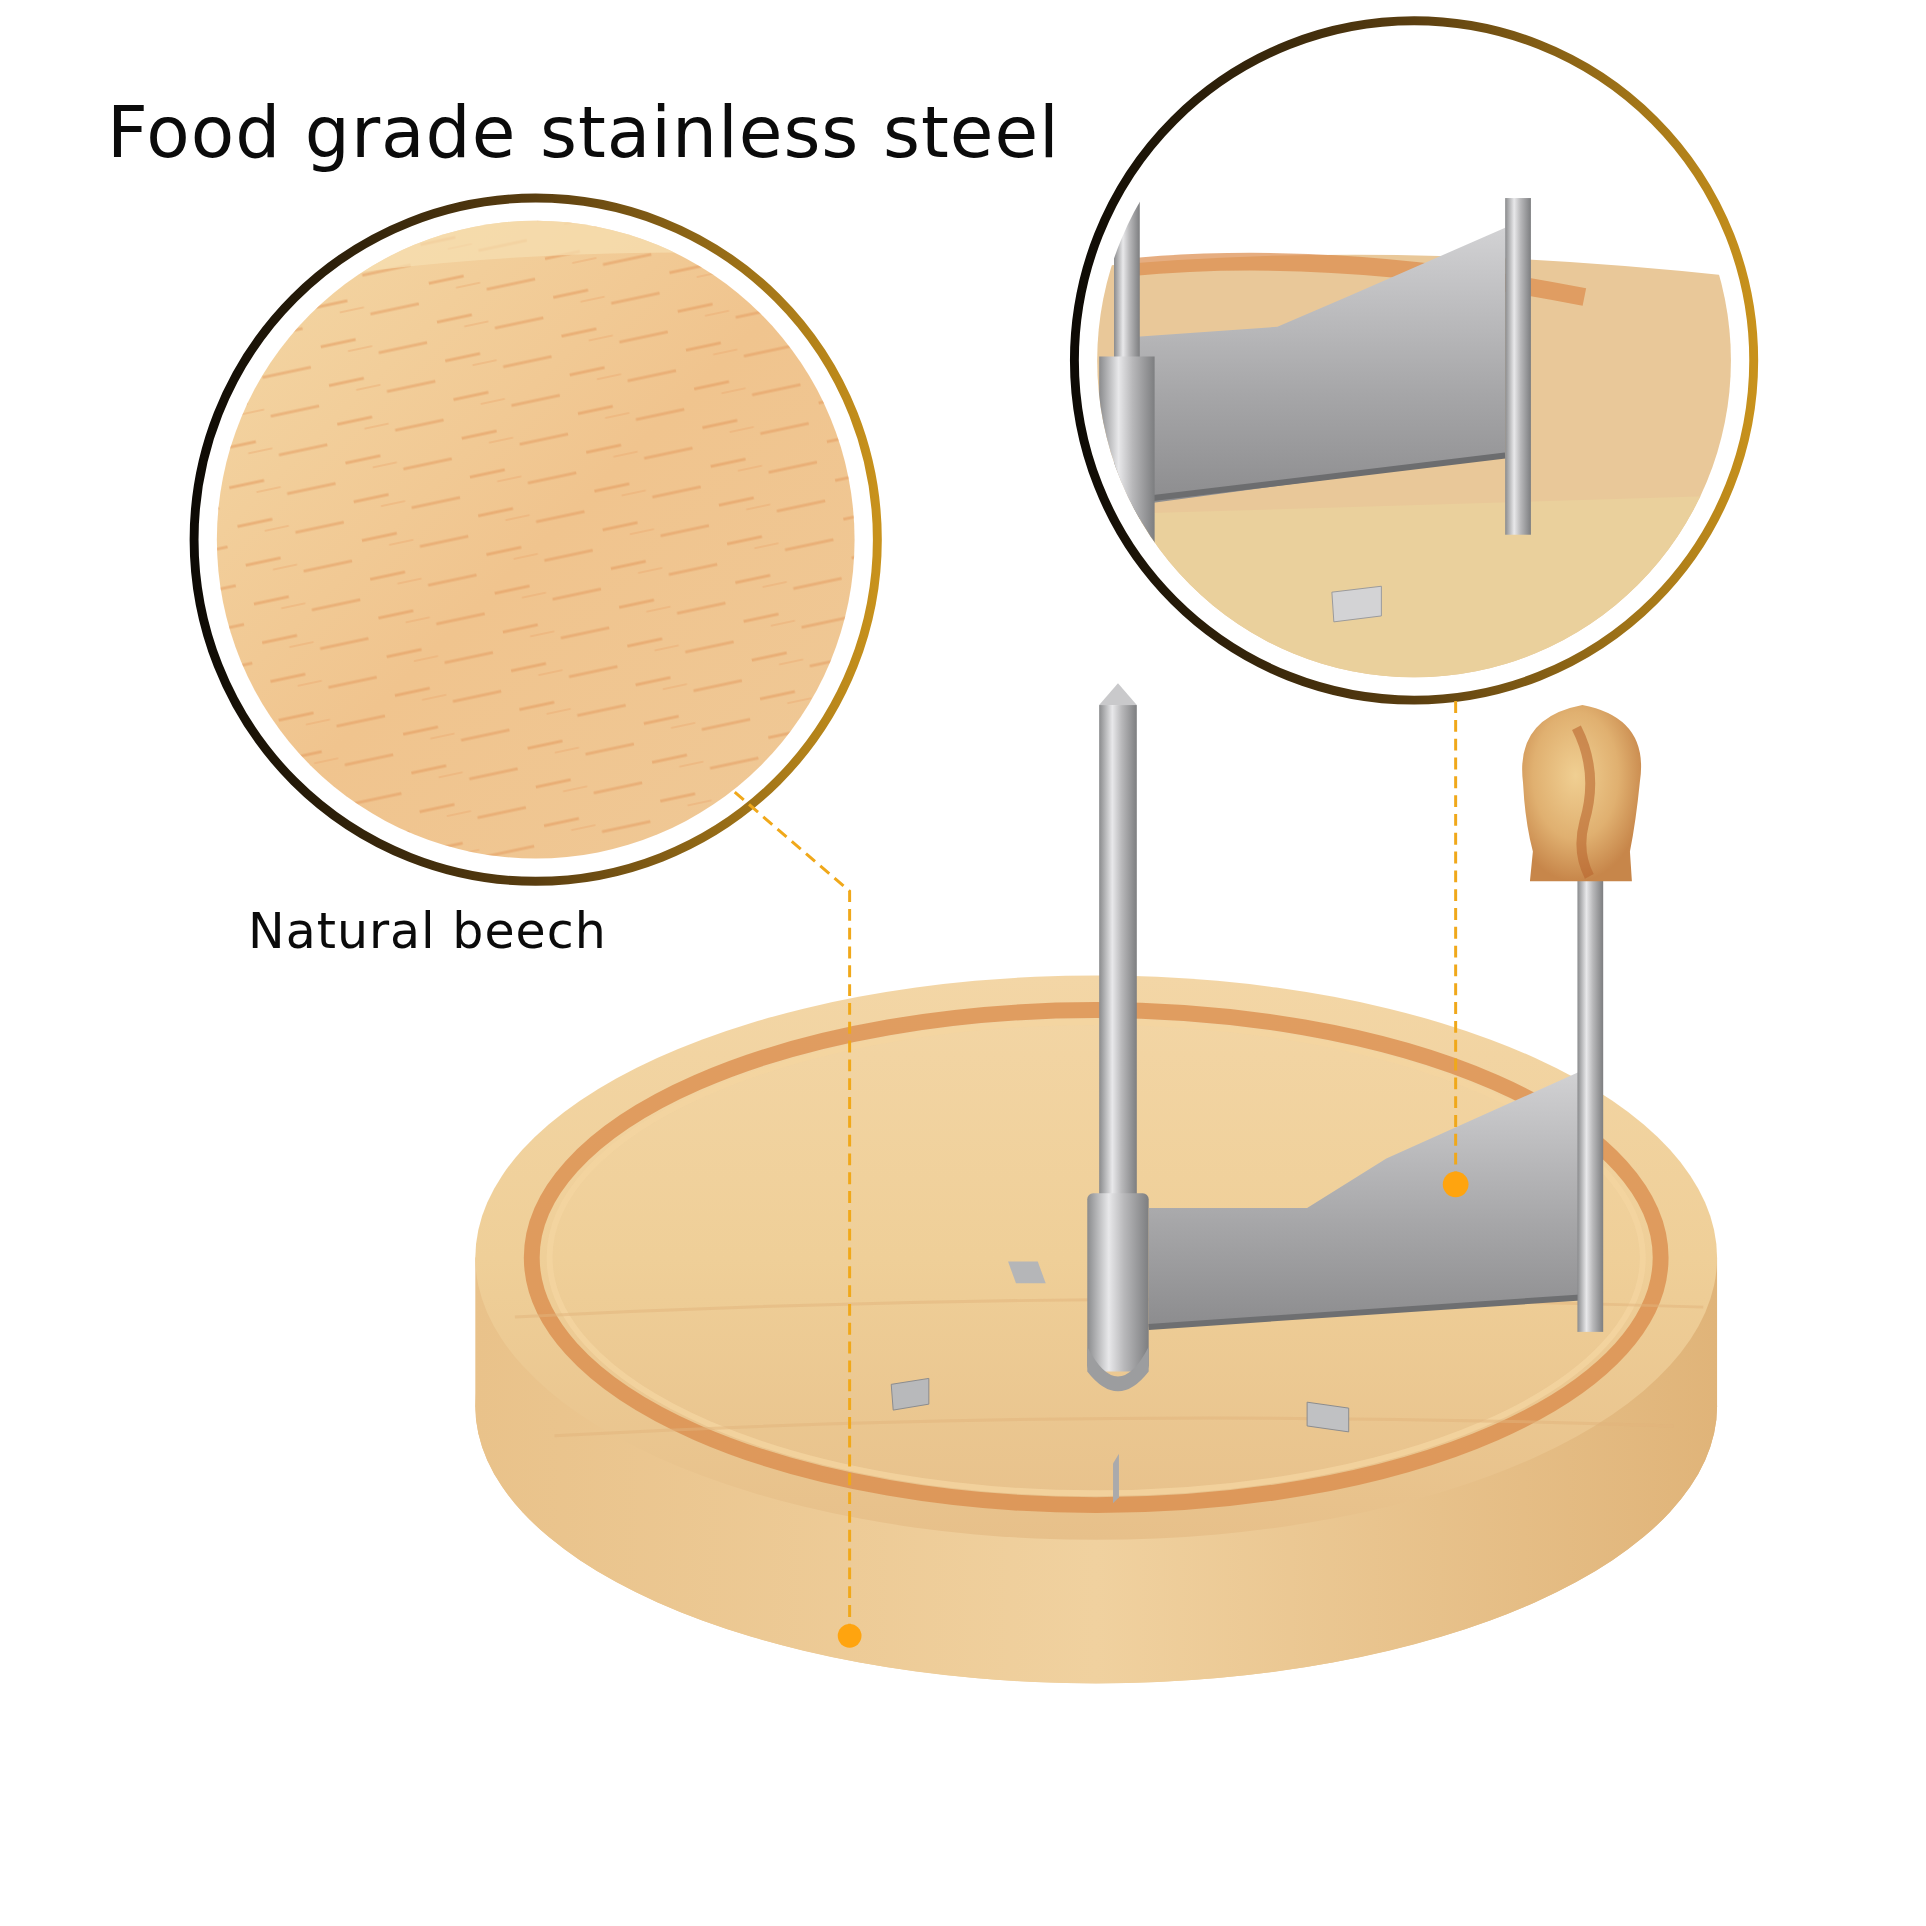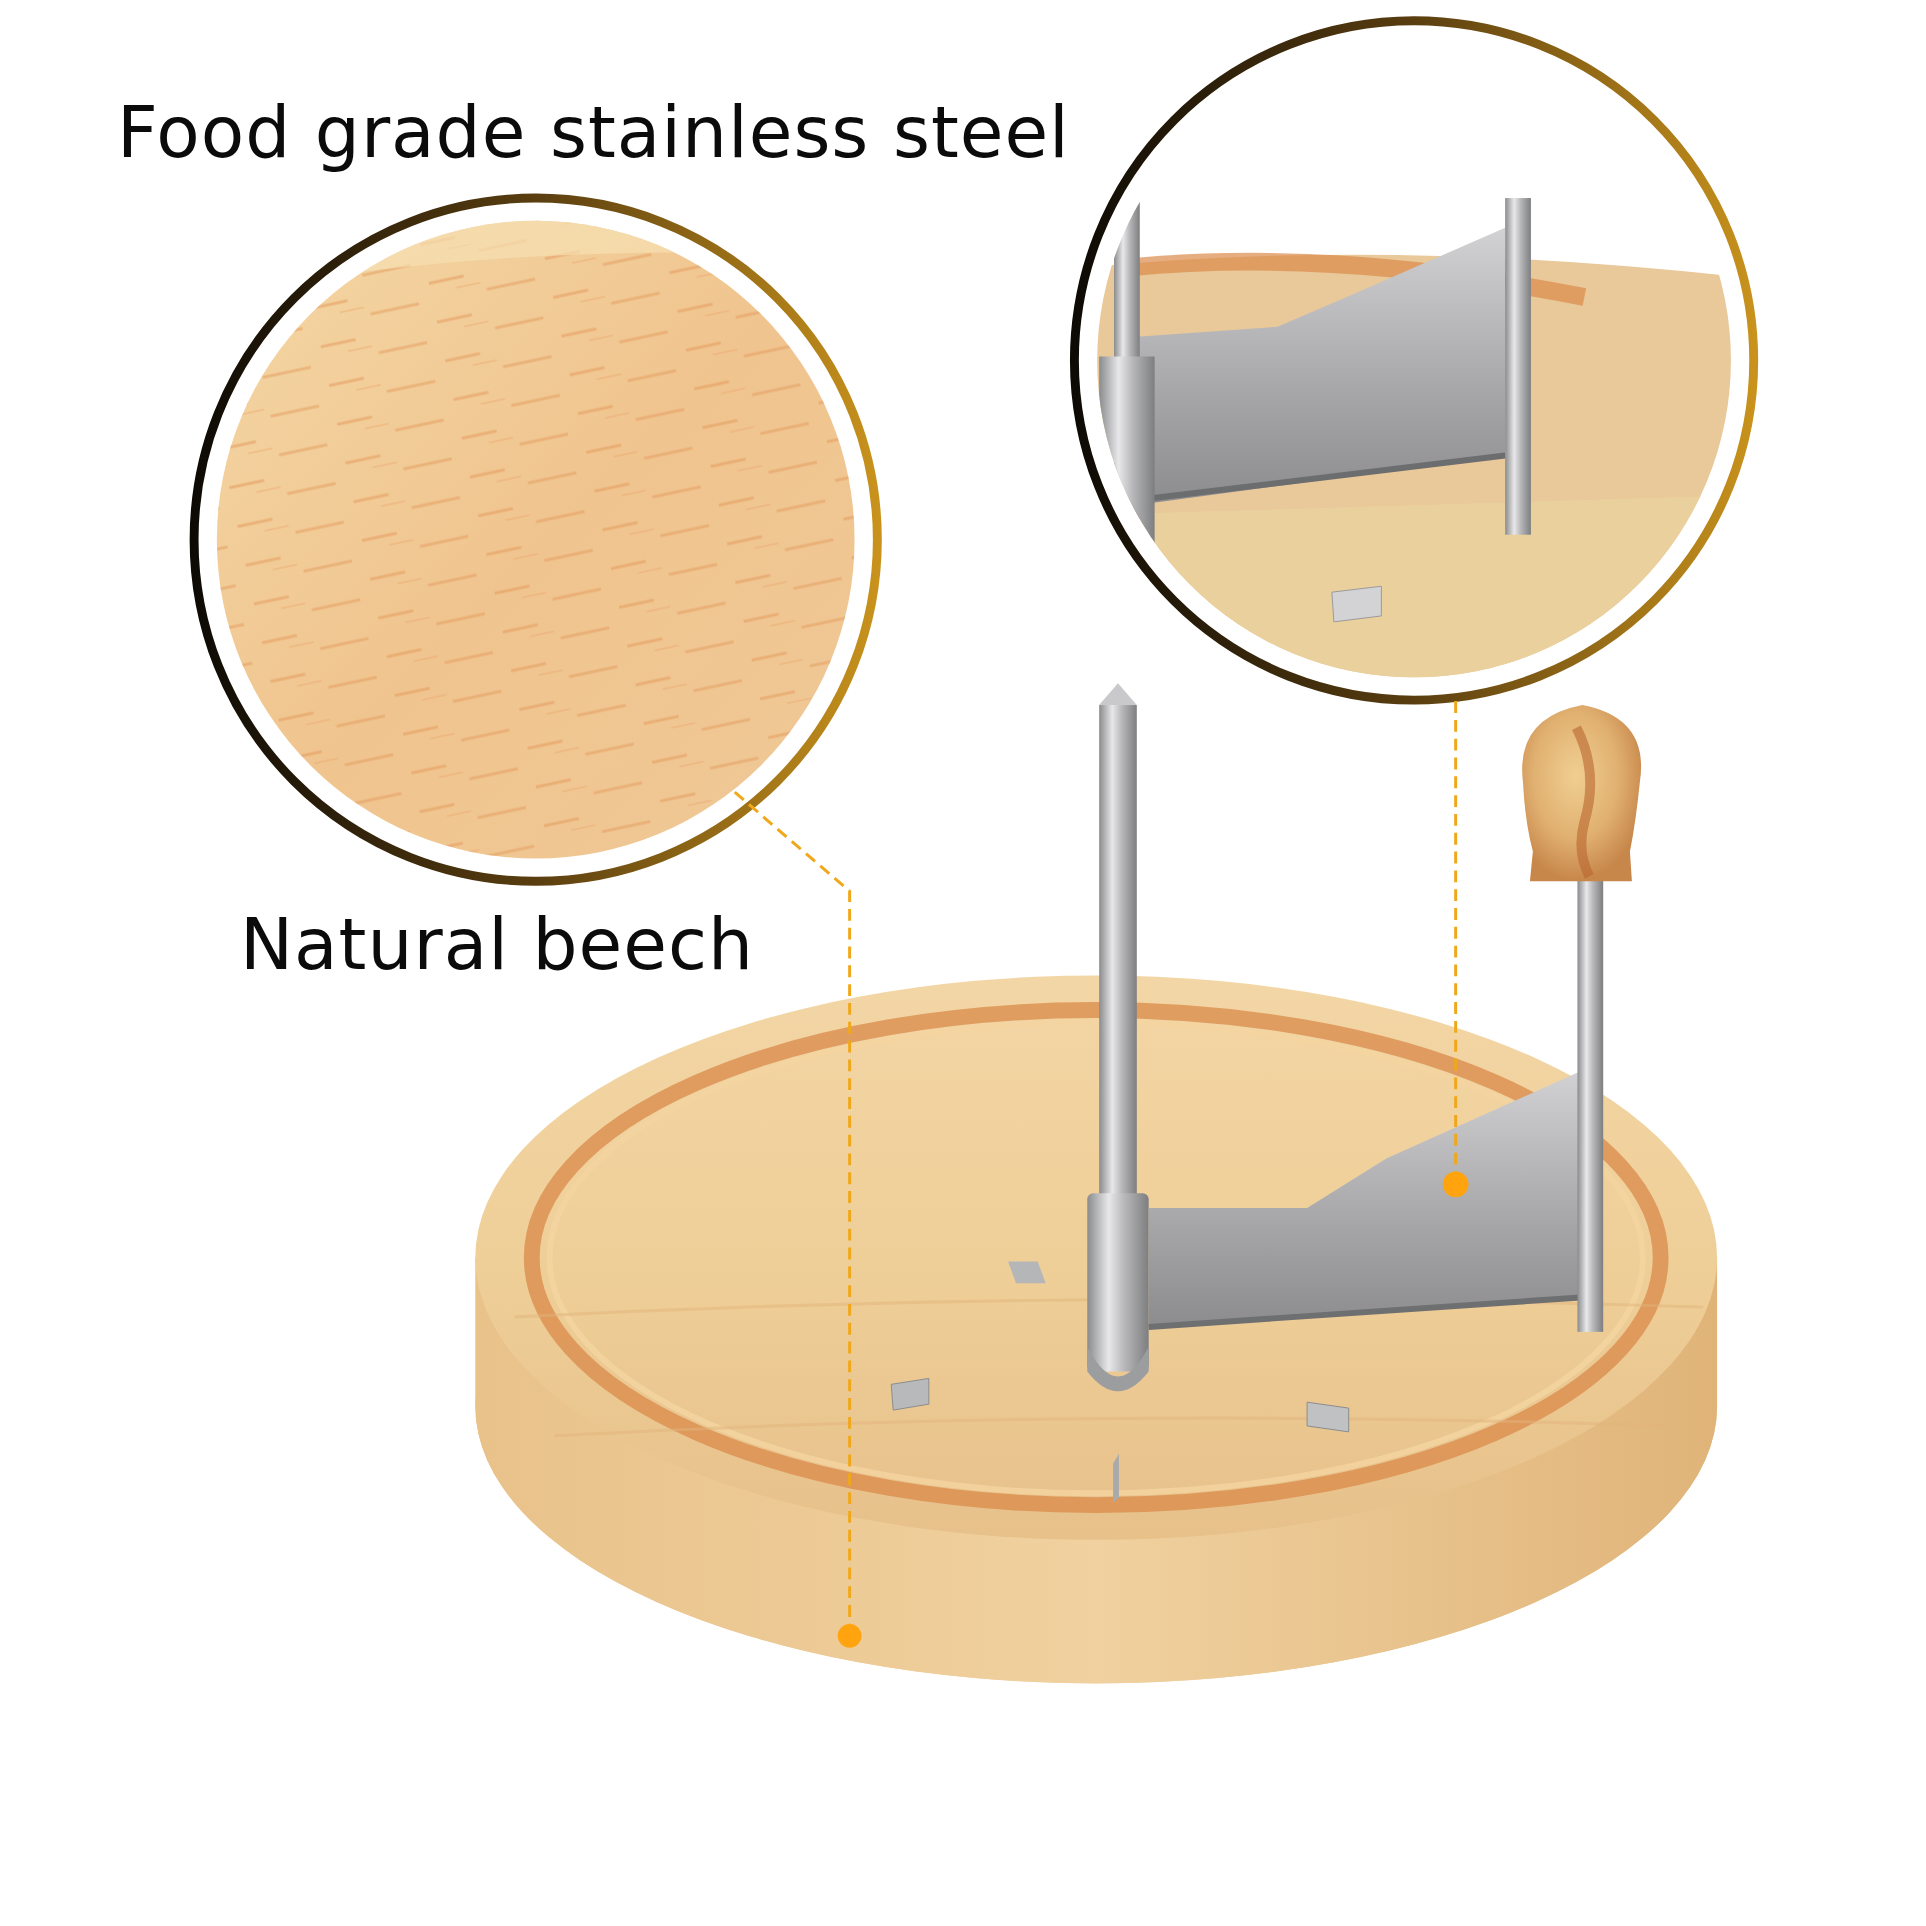--- a/index.html
+++ b/index.html
@@ -1,19 +1,19 @@
 <!DOCTYPE html>
 <html><head>
 <meta charset="utf-8">
 <style>
   html,body{margin:0;padding:0;background:#ffffff;}
   .canvas{position:relative;width:1927px;height:1927px;overflow:hidden;background:#ffffff;font-family:"DejaVu Sans","Liberation Sans",sans-serif;}
   .label{position:absolute;color:#0b0b0b;font-weight:400;letter-spacing:1px;white-space:nowrap;}
-  .label-top{left:117px;top:91px;font-size:71px;}
-  .label-mid{left:240px;top:903px;font-size:71px;}
+  .label-top{left:107px;top:91px;font-size:71px;}
+  .label-mid{left:248px;top:903px;font-size:49px;}
   svg{position:absolute;left:0;top:0;}
 </style>
 </head>
 <body>
 
 <div class="canvas">
 
   <svg width="1927" height="1927" viewBox="0 0 1946 1946">
     <defs>
       <linearGradient id="ringGrad" x1="0" y1="0" x2="1" y2="0">

